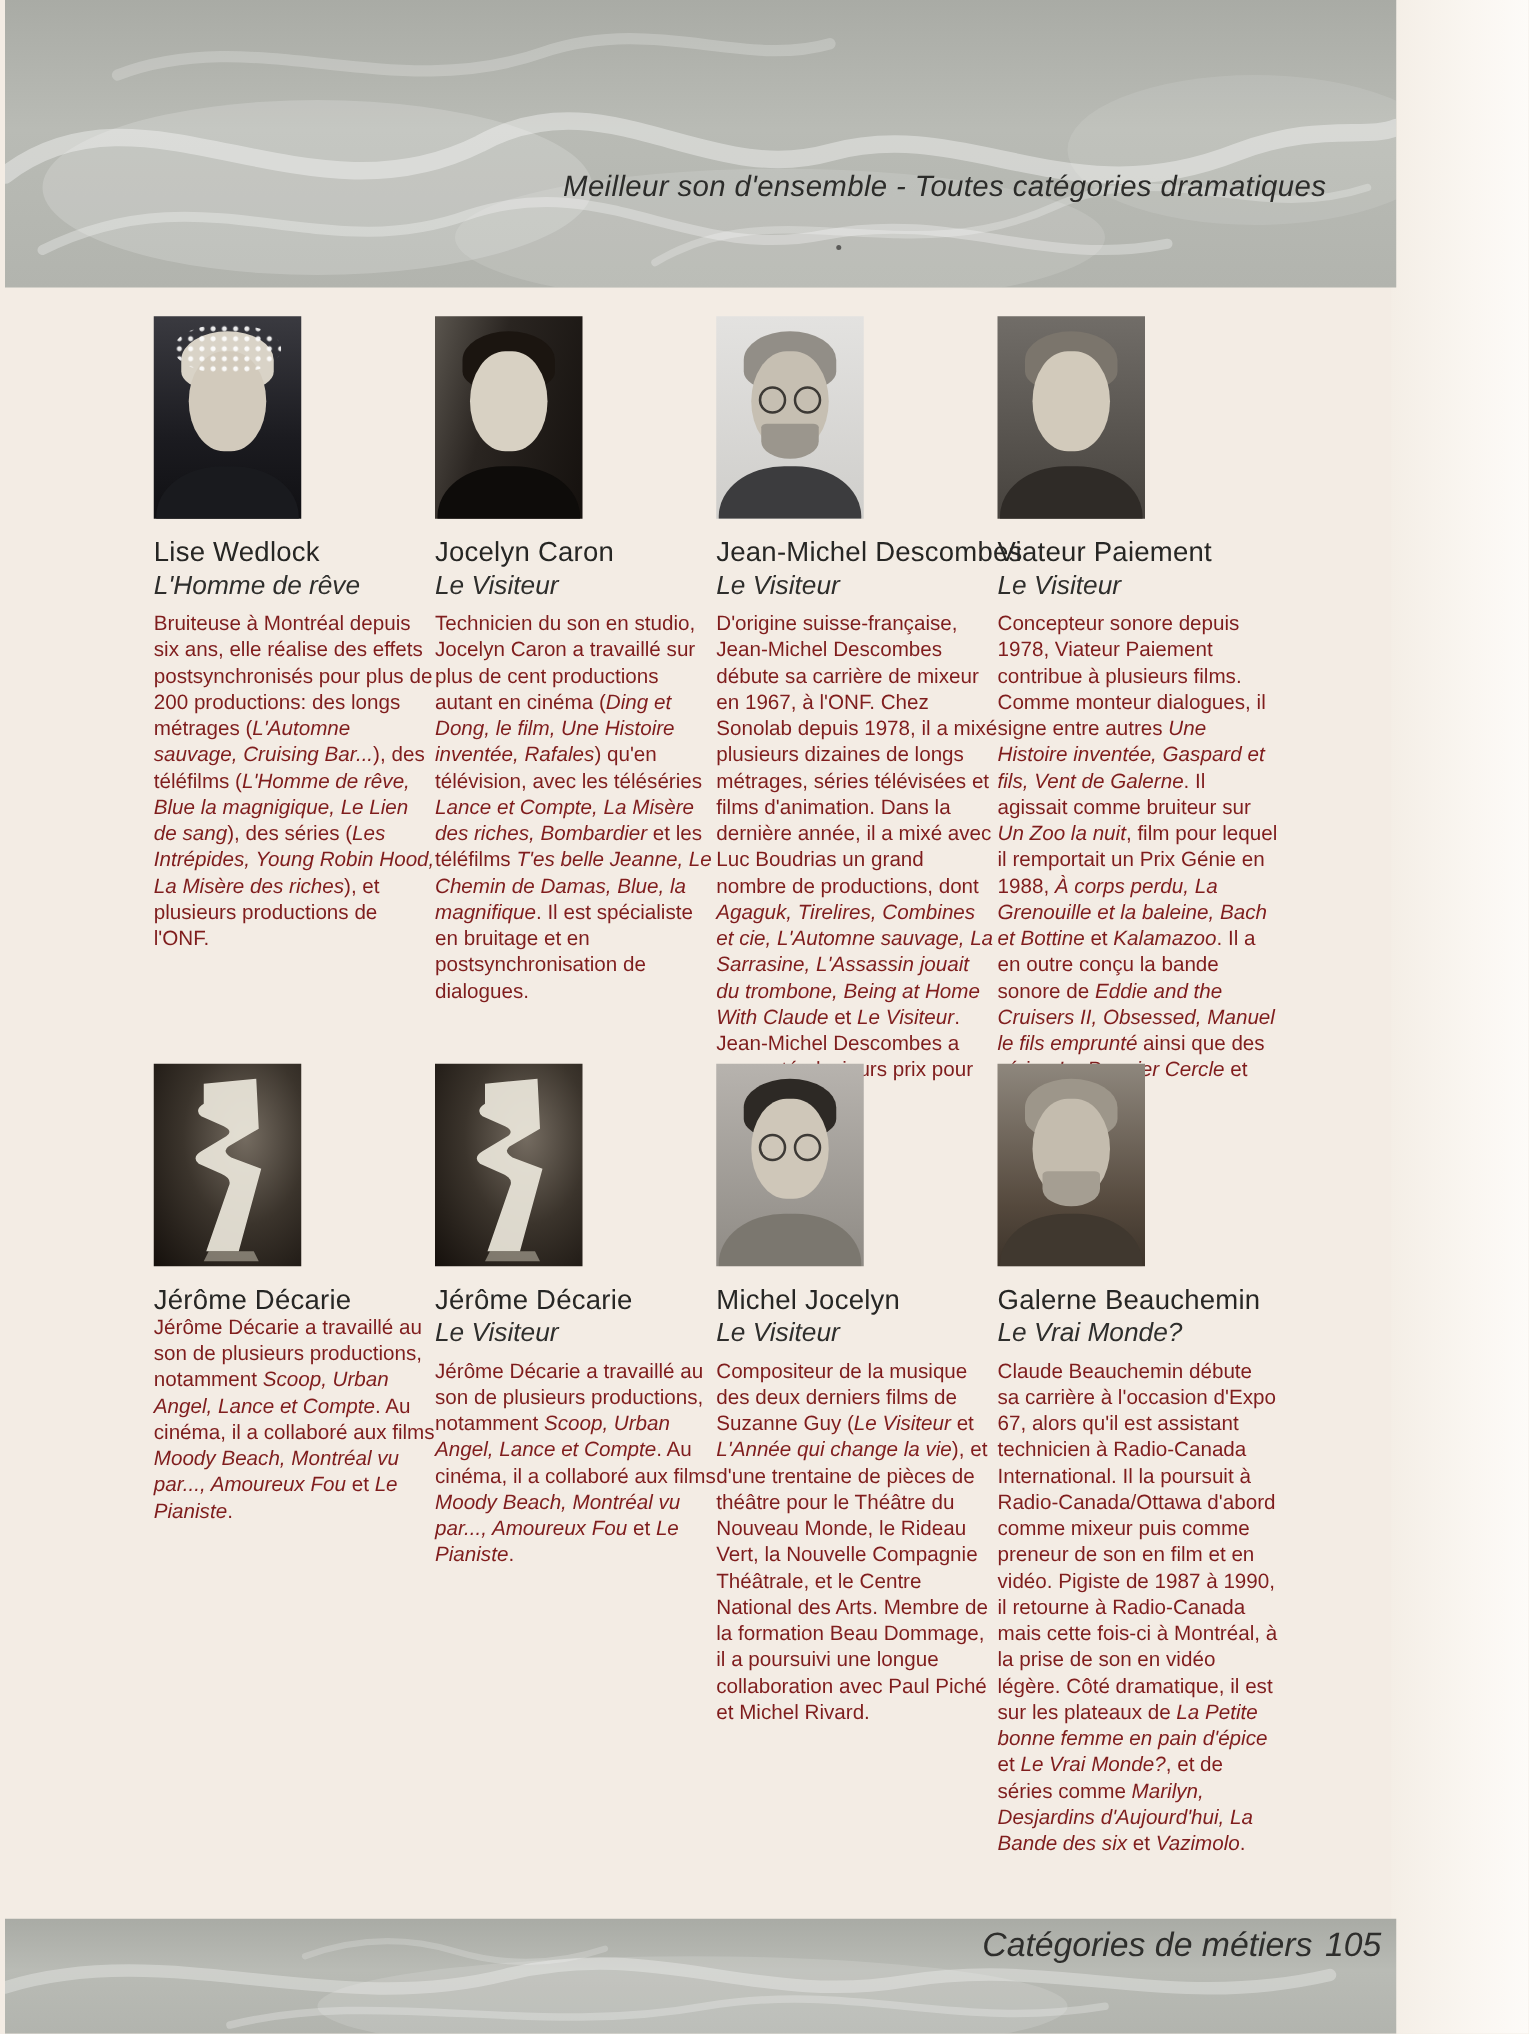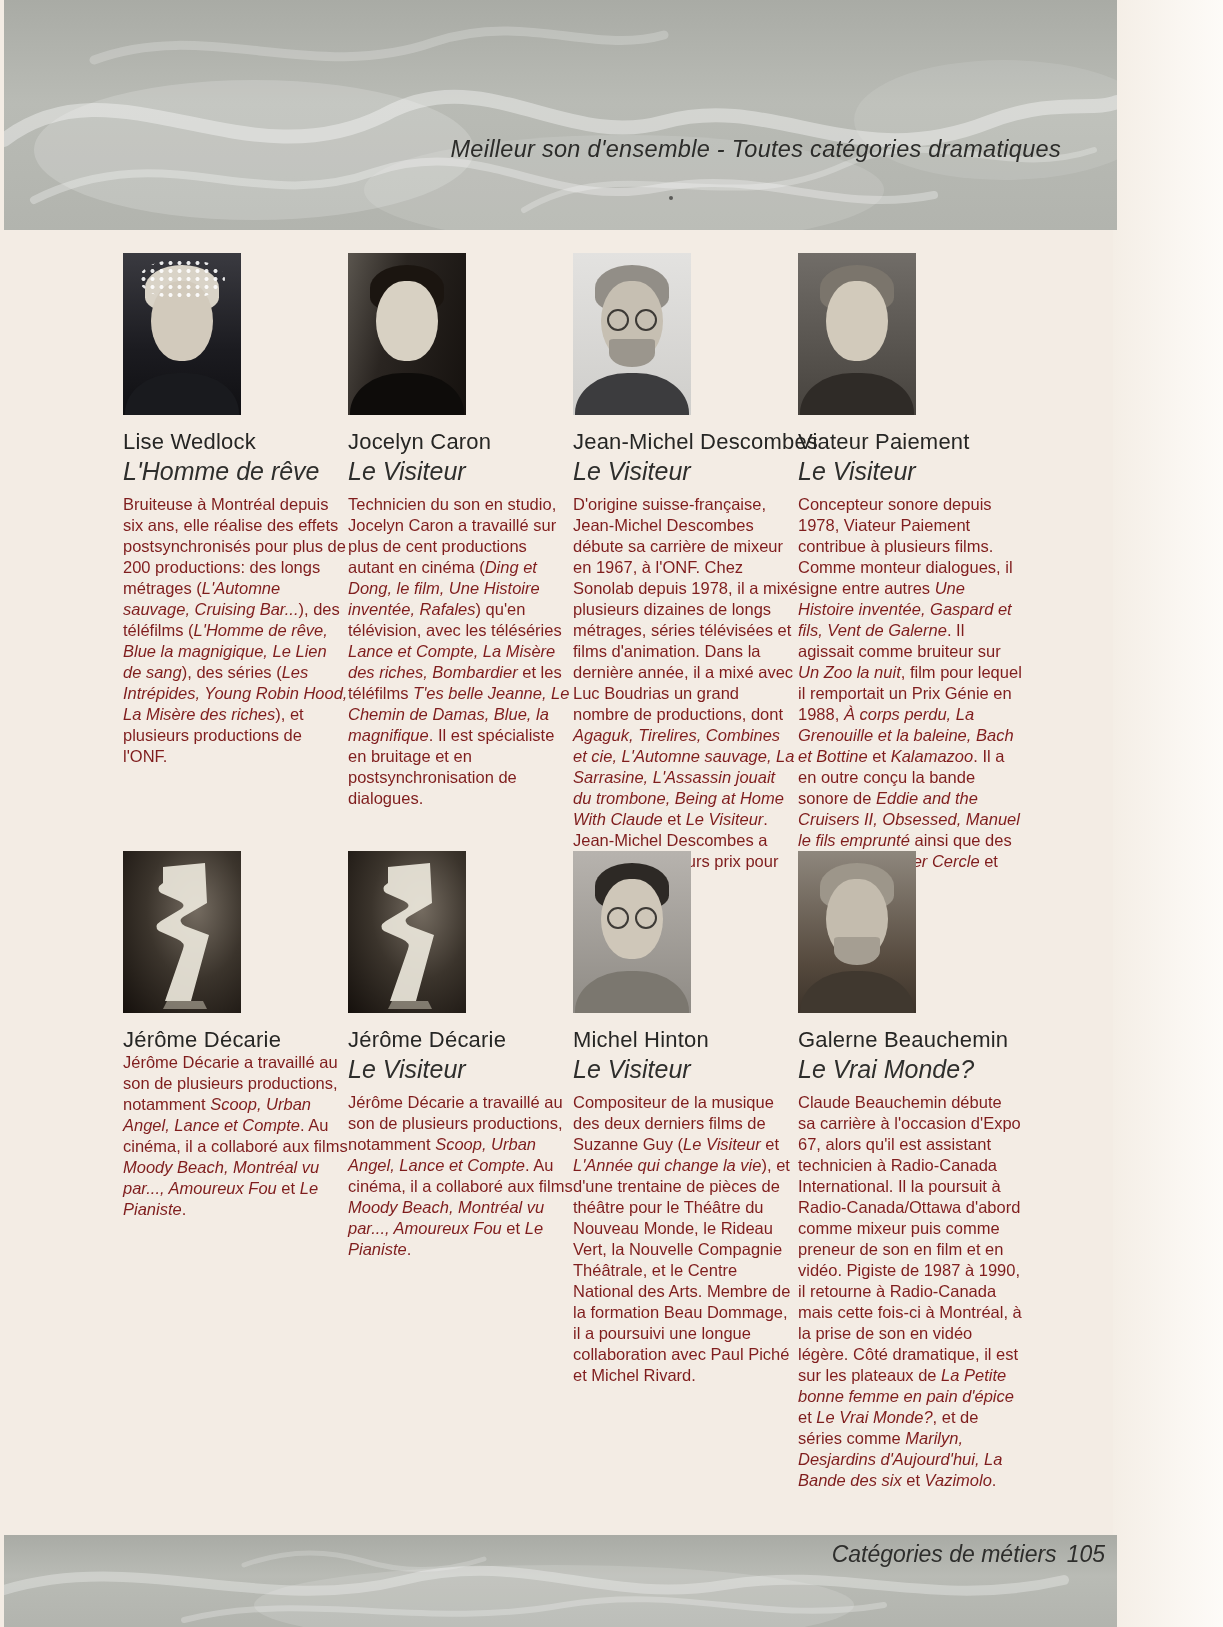--- a/index.html
+++ b/index.html
@@ -26,34 +26,34 @@
     position:absolute;top:136px;right:56px;margin:0;
     font-size:23.5px;font-style:italic;font-weight:400;
     color:#2c2c2a;letter-spacing:.3px;white-space:nowrap;
   }
   .dot-mark{
     position:absolute;left:665px;top:196px;width:4px;height:4px;
     border-radius:50%;background:#5a5a58;
   }
   .footer-line{
     position:absolute;top:6px;right:12px;
-    font-size:23px;font-style:italic;color:#2e2e2c;white-space:nowrap;
+    font-size:27px;font-style:italic;color:#2e2e2c;white-space:nowrap;
   }
   .footer-line .pgnum{margin-left:10px;}
   
   .content{position:absolute;left:123px;top:253px;width:945px;z-index:2;}
   .row{display:grid;grid-template-columns:repeat(4,225px);align-items:start;}
   .row1{height:598px;}
   .card{}
   .name{
     margin:14px 0 0 0;font-size:22px;font-weight:400;color:#262624;
     letter-spacing:.2px;white-space:nowrap;line-height:1.15;
   }
   .film{
-    margin:2px 0 8px 0;font-size:25px;font-style:italic;color:#2e2e2c;line-height:1.2;
+    margin:2px 0 8px 0;font-size:21px;font-style:italic;color:#2e2e2c;line-height:1.2;
   }
   .bio{margin:0;font-size:16.5px;line-height:21px;color:#7f1d1d;}
   .bio .it{font-style:italic;}
   
   .photo{
     position:relative;width:118px;height:162px;overflow:hidden;
     background:var(--bg,#555);
   }
   .photo .hair{position:absolute;top:12px;left:50%;transform:translateX(-50%);
     width:74px;height:46px;border-radius:50% 50% 30% 30%;background:var(--hair,#222);}
@@ -188,21 +188,21 @@
       <p class="bio"><span>Jérôme Décarie a travaillé au son de plusieurs productions, notamment </span><span class="it">Scoop, Urban Angel, Lance et Compte</span><span>. Au cinéma, il a collaboré aux films </span><span class="it">Moody Beach, Montréal vu par..., Amoureux Fou</span><span> et </span><span class="it">Le Pianiste</span><span>.</span></p>
     </article>
 
     <article class="card">
       <div class="photo v-hinton">
         <div class="hair"></div>
         <div class="face"></div>
         <div class="glasses"></div>
         <div class="torso"></div>
       </div>
-      <h2 class="name">Michel Hinton</h2>
+      <h2 class="name">Michel Jocelyn</h2>
       <p class="film">Le Visiteur</p>
       <p class="bio"><span>Compositeur de la musique des deux derniers films de Suzanne Guy (</span><span class="it">Le Visiteur</span><span> et </span><span class="it">L'Année qui change la vie</span><span>), et d'une trentaine de pièces de théâtre pour le Théâtre du Nouveau Monde, le Rideau Vert, la Nouvelle Compagnie Théâtrale, et le Centre National des Arts.  Membre de la formation Beau Dommage, il a poursuivi une longue collaboration avec Paul Piché et Michel Rivard.</span></p>
     </article>
 
     <article class="card">
       <div class="photo v-claude">
         <div class="hair"></div>
         <div class="face"></div>
         <div class="beard"></div>
         <div class="torso"></div>

